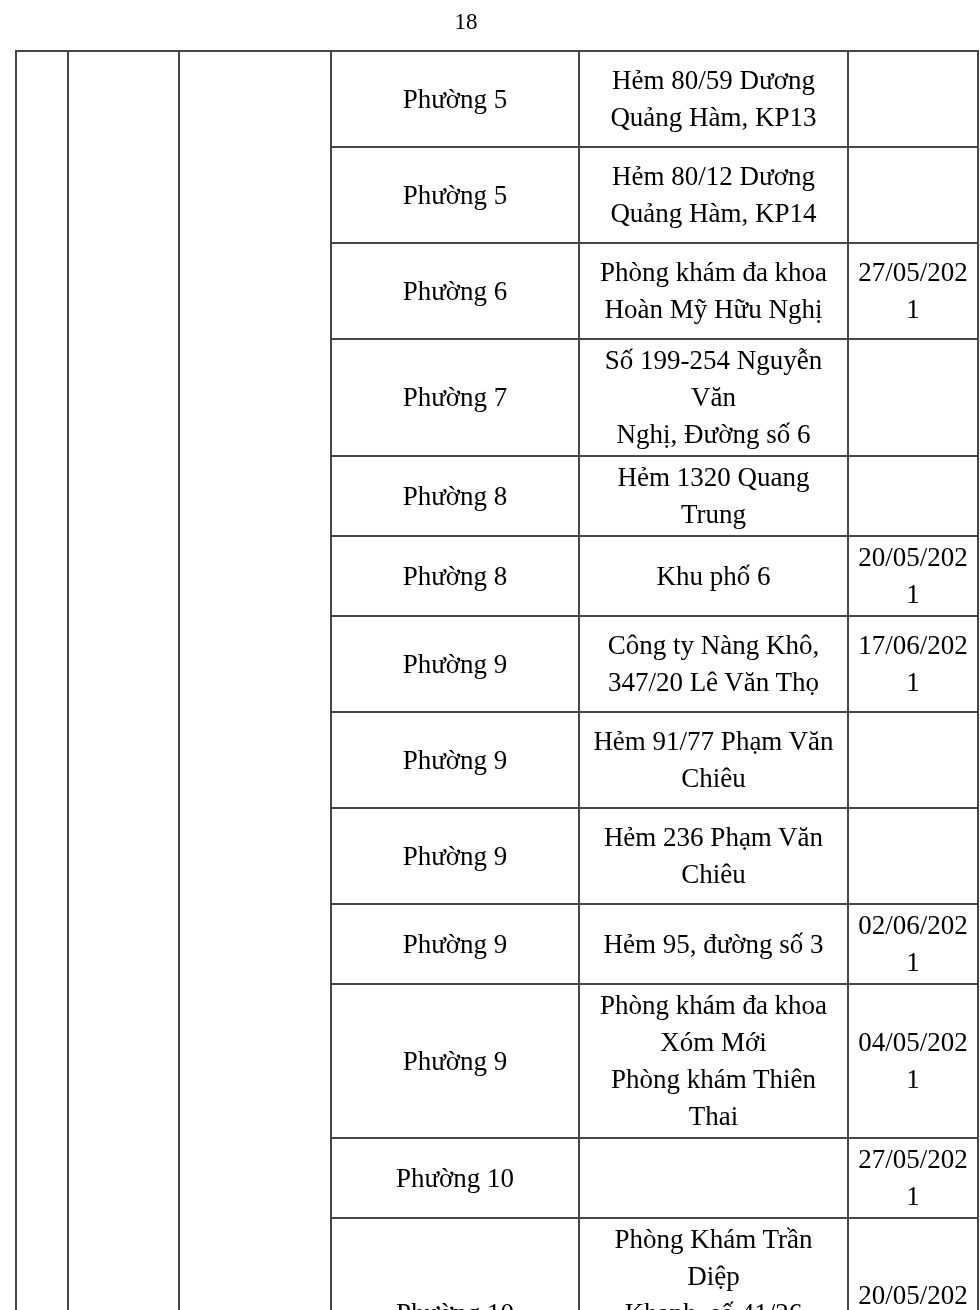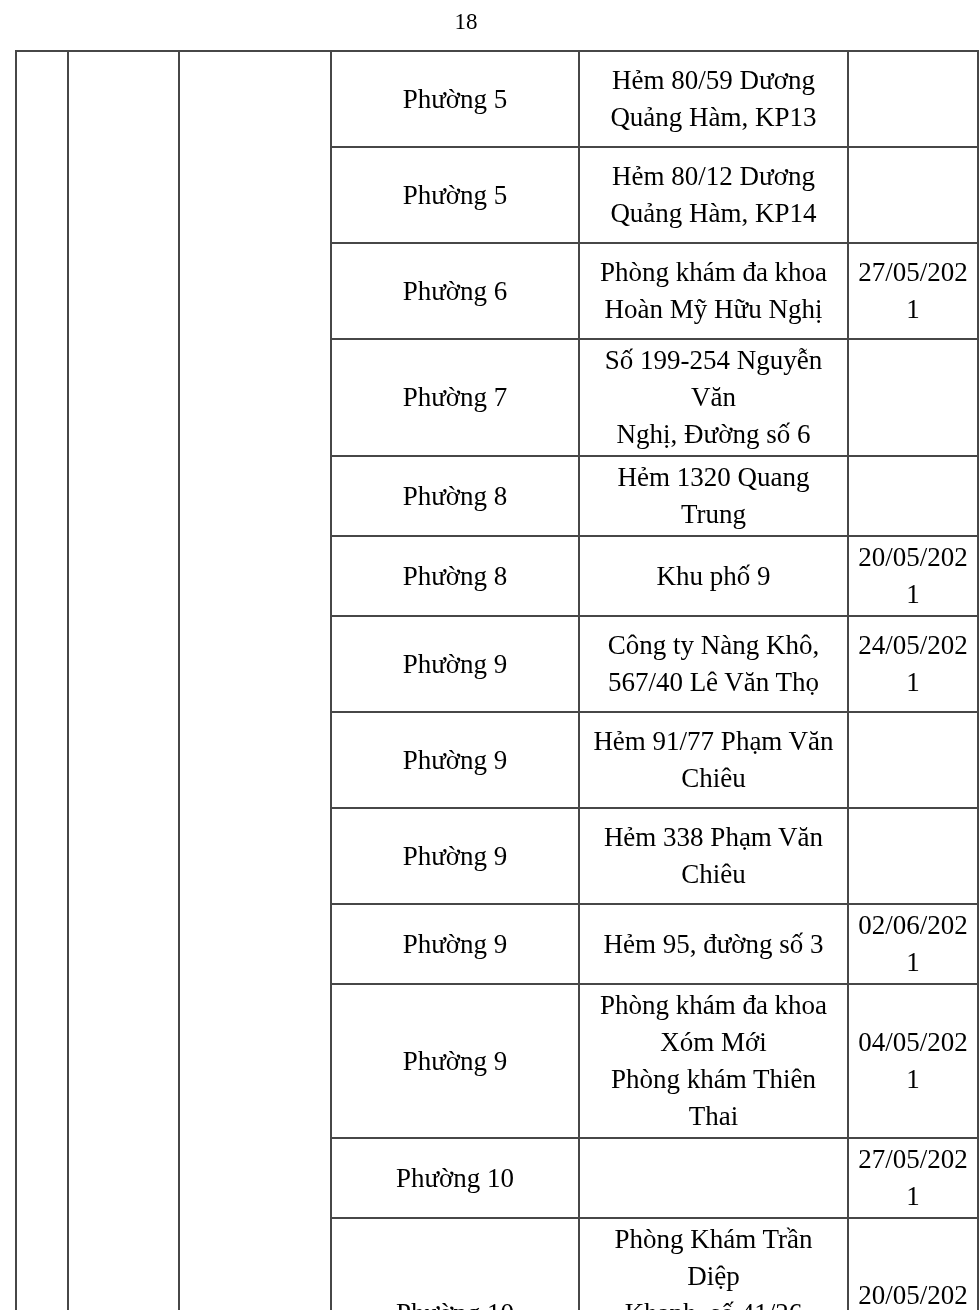--- a/index.html
+++ b/index.html
@@ -83,38 +83,38 @@
 Nghị, Đường số 6</td>
       <td></td>
     </tr>
     <tr class="h1">
       <td>Phường 8</td>
       <td>Hẻm 1320 Quang Trung</td>
       <td></td>
     </tr>
     <tr class="h1">
       <td>Phường 8</td>
-      <td>Khu phố 9</td>
+      <td>Khu phố 6</td>
       <td>20/05/2021</td>
     </tr>
     <tr class="h2">
       <td>Phường 9</td>
       <td>Công ty Nàng Khô,
-567/40 Lê Văn Thọ</td>
-      <td>24/05/2021</td>
+347/20 Lê Văn Thọ</td>
+      <td>17/06/2021</td>
     </tr>
     <tr class="h2">
       <td>Phường 9</td>
       <td>Hẻm 91/77 Phạm Văn
 Chiêu</td>
       <td></td>
     </tr>
     <tr class="h2">
       <td>Phường 9</td>
-      <td>Hẻm 338 Phạm Văn
+      <td>Hẻm 236 Phạm Văn
 Chiêu</td>
       <td></td>
     </tr>
     <tr class="h1">
       <td>Phường 9</td>
       <td>Hẻm 95, đường số 3</td>
       <td>02/06/2021</td>
     </tr>
     <tr class="h3">
       <td>Phường 9</td>

